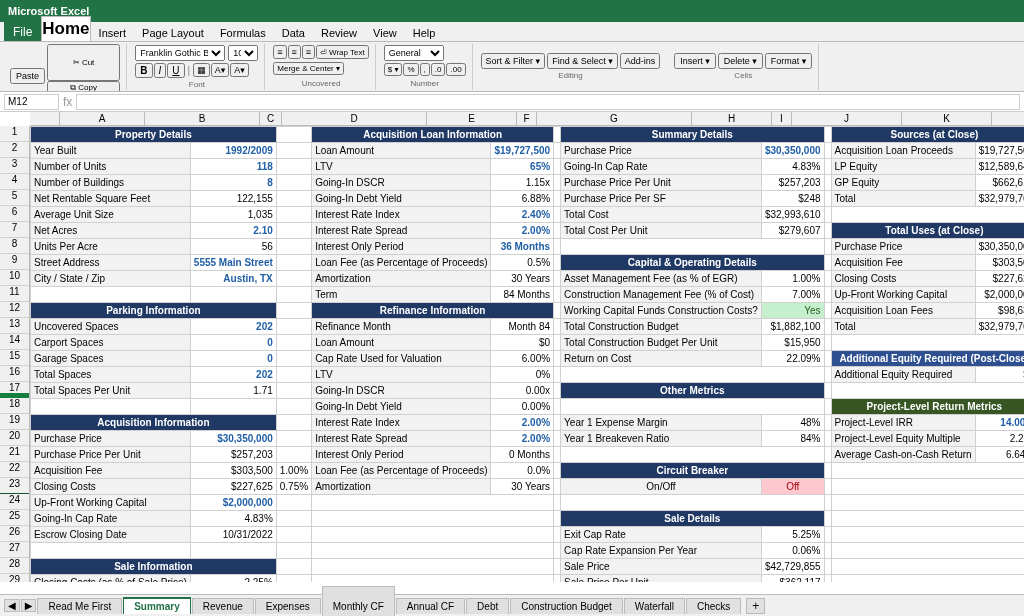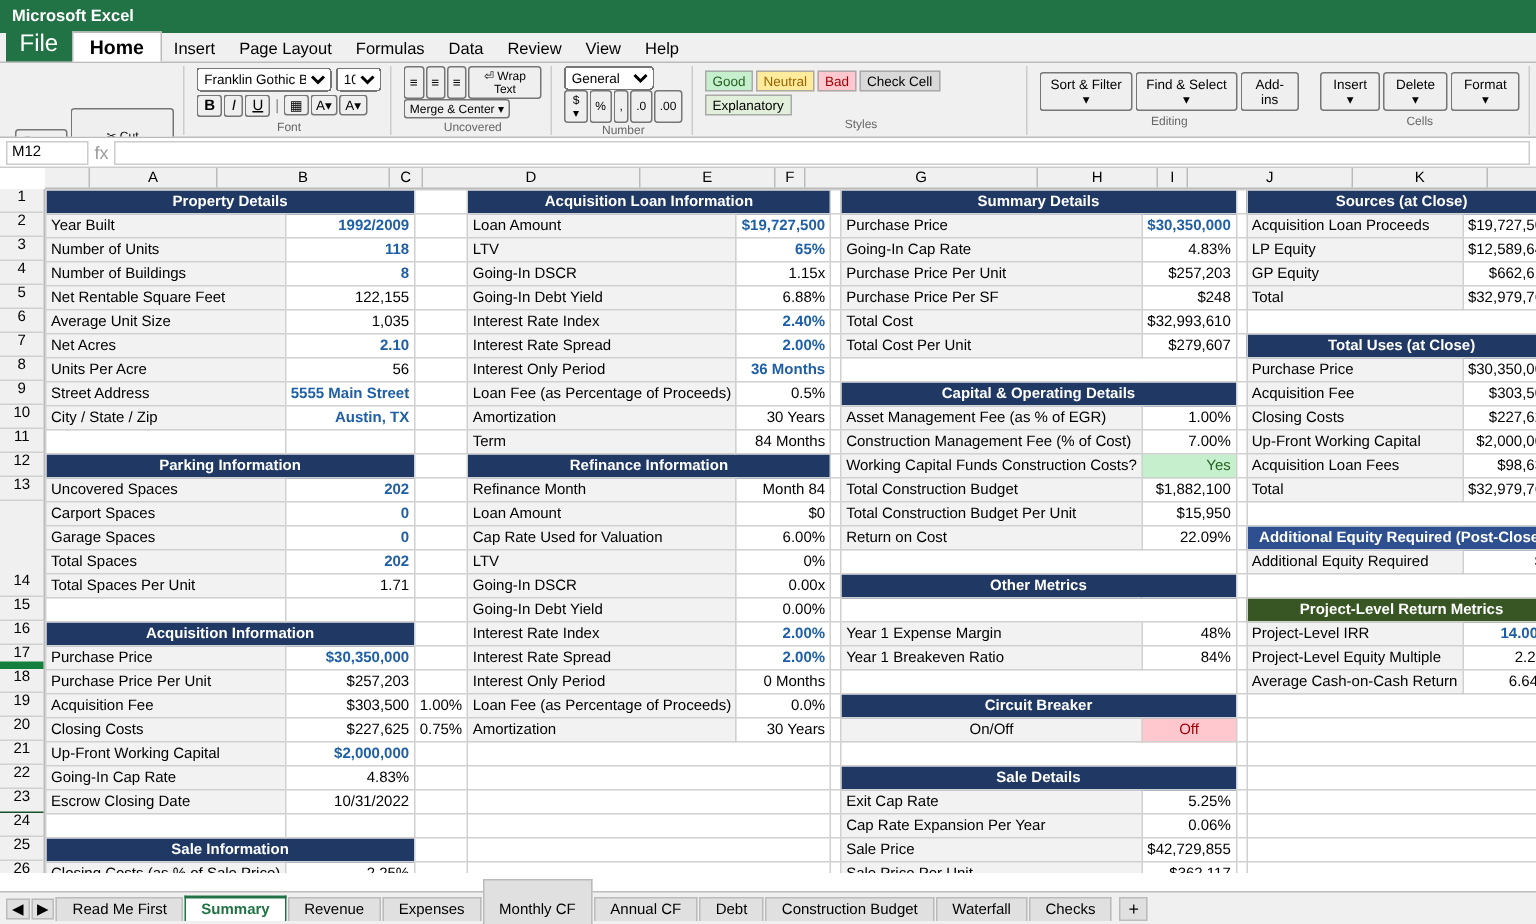--- a/index.html
+++ b/index.html
@@ -18,37 +18,37 @@
     .off-cell { background: #ffc7ce; color: #9c0006; text-align: center; }
   </style>
 </head>
 <body>
 
 <div style="background:#217346; height:22px; display:flex; align-items:center; padding:0 8px;">
   <span style="color:white; font-size:11px; font-weight:bold;">Microsoft Excel</span>
 </div>
 
 <div style="background:#f0f0f0; height:20px; display:flex; align-items:flex-end; border-bottom:1px solid #bbb; padding:0 4px;">
-  <div style="padding:2px 8px; font-size:16px; cursor:pointer; background:#217346; color:white; border:1px solid transparent; border-bottom:none;">File</div>
-  <div style="padding:2px 11px; font-size:13px; cursor:pointer; background:white; border:1px solid #bbb; border-bottom:none; font-weight:bold;">Home</div>
+  <div style="padding:2px 8px; font-size:12px; cursor:pointer; background:#217346; color:white; border:1px solid transparent; border-bottom:none;">File</div>
+  <div style="padding:2px 0; font-size:17px; cursor:pointer; background:white; border:1px solid #bbb; border-bottom:none; font-weight:bold;">Home</div>
   <div style="padding:2px 8px; font-size:11px; cursor:pointer;">Insert</div>
   <div style="padding:2px 8px; font-size:11px; cursor:pointer;">Page Layout</div>
   <div style="padding:2px 8px; font-size:11px; cursor:pointer;">Formulas</div>
   <div style="padding:2px 8px; font-size:11px; cursor:pointer;">Data</div>
   <div style="padding:2px 8px; font-size:11px; cursor:pointer;">Review</div>
   <div style="padding:2px 8px; font-size:11px; cursor:pointer;">View</div>
   <div style="padding:2px 8px; font-size:11px; cursor:pointer;">Help</div>
 </div>
 
 <div style="background:#f0f0f0; height:50px; border-bottom:1px solid #bbb; display:flex; align-items:center; padding:0 4px; font-size:10px; gap:2px; overflow:hidden;">
   <div style="display:flex; flex-direction:column; padding:0 6px; border-right:1px solid #ccc; height:46px; justify-content:space-around;">
     <div style="display:flex; gap:2px; align-items:center;">
       <button style="font-size:9px; padding:1px 4px;">Paste</button>
       <div style="display:flex; flex-direction:column;">
-        <button style="font-size:8px; padding:12px 2px;margin-top:28px;">✂ Cut</button>
+        <button style="font-size:8px; padding:12px 2px;">✂ Cut</button>
         <button style="font-size:8px; padding:0 2px;">⧉ Copy</button>
         <button style="font-size:8px; padding:0 2px;">🖌 Format Painter</button>
       </div>
     </div>
 
   </div>
   <div style="display:flex; flex-direction:column; padding:0 6px; border-right:1px solid #ccc; height:46px; justify-content:space-around;">
     <div style="display:flex; gap:3px; align-items:center; flex-wrap:nowrap;">
       <select style="font-size:9px; width:90px; height:16px;">
         <option>Franklin Gothic Book</option>
@@ -85,30 +85,20 @@
       <select style="font-size:9px; width:60px; height:16px;"><option>General</option></select>
     </div>
     <div style="display:flex; gap:1px;">
       <button style="font-size:8px; padding:0 2px;">$ ▾</button>
       <button style="font-size:8px; padding:0 2px;">%</button>
       <button style="font-size:8px; padding:0 2px;">,</button>
       <button style="font-size:8px; padding:0 2px;">.0</button>
       <button style="font-size:8px; padding:0 2px;">.00</button>
     </div>
     <div style="font-size:8px; text-align:center; color:#666;">Number</div>
-  </div>
-  <div style="display:flex; flex-direction:column; padding:0 6px; border-right:1px solid #ccc; height:46px; justify-content:center; gap:1px;">
-    <div style="display:flex; gap:2px; flex-wrap:wrap; max-width:280px;">
-      <span style="background:#c6efce; color:#276221; font-size:9px; padding:1px 4px; border:1px solid #aaa;">Good</span>
-      <span style="background:#ffeb9c; color:#9c6500; font-size:9px; padding:1px 4px; border:1px solid #aaa;">Neutral</span>
-      <span style="background:#ffc7ce; color:#9c0006; font-size:9px; padding:1px 4px; border:1px solid #aaa;">Bad</span>
-      <span style="background:#d9d9d9; font-size:9px; padding:1px 4px; border:1px solid #aaa;">Check Cell</span>
-      <span style="background:#e2efda; font-size:9px; padding:1px 4px; border:1px solid #aaa;">Explanatory</span>
-    </div>
-    <div style="font-size:8px; text-align:center; color:#666;">Styles</div>
   </div>
   <div style="display:flex; flex-direction:column; padding:0 6px; height:46px; justify-content:center; gap:2px;">
     <div style="display:flex; gap:2px;">
       <button style="font-size:9px; padding:1px 3px;">Sort &amp; Filter ▾</button>
       <button style="font-size:9px; padding:1px 3px;">Find &amp; Select ▾</button>
       <button style="font-size:9px; padding:1px 3px;">Add-ins</button>
     </div>
     <div style="font-size:8px; text-align:center; color:#666;">Editing</div>
   </div>
   <div style="display:flex; flex-direction:column; padding:0 6px; border-right:1px solid #ccc; height:46px; justify-content:center; gap:2px;">
@@ -151,21 +141,21 @@
     <div style="height:16px; border-bottom:1px solid #d0d0d0;">4</div>
     <div style="height:16px; border-bottom:1px solid #d0d0d0;">5</div>
     <div style="height:16px; border-bottom:1px solid #d0d0d0;">6</div>
     <div style="height:16px; border-bottom:1px solid #d0d0d0;">7</div>
     <div style="height:16px; border-bottom:1px solid #d0d0d0;">8</div>
     <div style="height:16px; border-bottom:1px solid #d0d0d0;">9</div>
     <div style="height:16px; border-bottom:1px solid #d0d0d0;">10</div>
     <div style="height:16px; border-bottom:1px solid #d0d0d0;">11</div>
     <div style="height:16px; border-bottom:1px solid #d0d0d0;">12</div>
     <div style="height:16px; border-bottom:1px solid #d0d0d0;">13</div>
-    <div style="height:16px; border-bottom:1px solid #d0d0d0;margin-top:48px;">14</div>
+    <div style="height:16px; border-bottom:1px solid #d0d0d0;">14</div>
     <div style="height:16px; border-bottom:1px solid #d0d0d0;">15</div>
     <div style="height:16px; border-bottom:1px solid #d0d0d0;">16</div>
     <div style="height:16px; border-bottom:5px solid #15803d;">17</div>
     <div style="height:16px; border-bottom:1px solid #d0d0d0;">18</div>
     <div style="height:16px; border-bottom:1px solid #d0d0d0;">19</div>
     <div style="height:16px; border-bottom:1px solid #d0d0d0;">20</div>
     <div style="height:16px; border-bottom:1px solid #d0d0d0;">21</div>
     <div style="height:16px; border-bottom:1px solid #d0d0d0;">22</div>
     <div style="height:16px; border-bottom:1px solid #14532d;">23</div>
     <div style="height:16px; border-bottom:1px solid #d0d0d0;">24</div>

